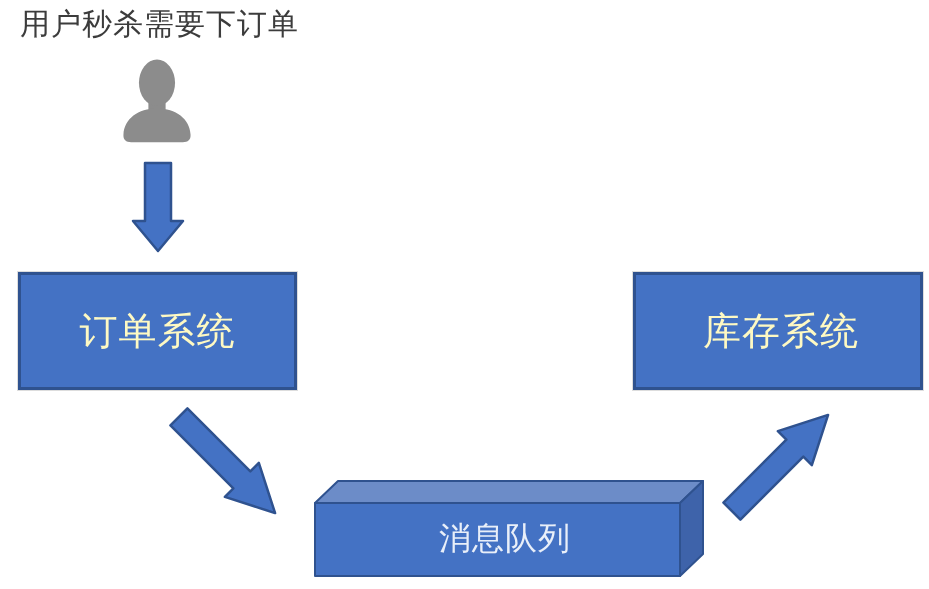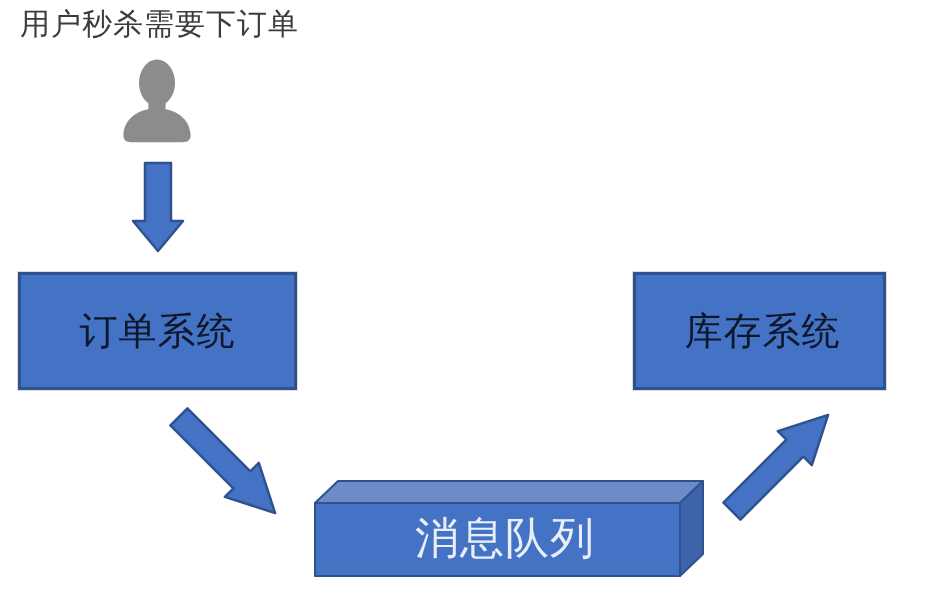--- a/index.html
+++ b/index.html
@@ -30,36 +30,36 @@
     position: absolute;
     box-sizing: border-box;
     background: #4472c4;
     border: 3px solid #2f528f;
     box-shadow: 0 0 0 1px rgba(120,120,120,0.25);
     display: flex;
     align-items: center;
     justify-content: center;
   }
   .node-label {
-    color: #0f172a;
+    color: #fef9c3;
     font-size: 38px;
     letter-spacing: 1px;
     white-space: nowrap;
   }
   .queue-label {
     position: absolute;
     left: 315px;
     top: 502px;
     width: 380px;
     height: 73px;
     display: flex;
     align-items: center;
     justify-content: center;
     color: #e9eff9;
-    font-size: 44px;
+    font-size: 32px;
     letter-spacing: 1px;
     white-space: nowrap;
   }
   .arrow-svg { display: block; }
 </style>
 </head>
 <body>
 
 <div class="canvas">
 
@@ -74,21 +74,21 @@
   </svg>
 
   <svg class="abs arrow-svg" style="left:131px; top:161px;" width="54" height="92" viewBox="0 0 54 92">
     <polygon points="14,2 40,2 40,60 52,60 27,90 2,60 14,60" fill="#4472c4" stroke="#2f528f" stroke-width="2.5" stroke-linejoin="round"></polygon>
   </svg>
 
   <div class="node-box" style="left:18px; top:272px; width:279px; height:118px;">
     <span class="node-label">订单系统</span>
   </div>
 
-  <div class="node-box" style="left:633px; top:272px; width:253px; height:118px;padding-left:6px;">
+  <div class="node-box" style="left:633px; top:272px; width:290px; height:118px;padding-left:6px;">
     <span class="node-label">库存系统</span>
   </div>
 
   <svg class="abs arrow-svg" style="left:157px; top:438px; transform:rotate(45deg);" width="140" height="54" viewBox="0 0 140 54">
     <polygon points="2,15 91,15 91,3 138,27 91,51 91,39 2,39" fill="#4472c4" stroke="#2f528f" stroke-width="2.5" stroke-linejoin="round"></polygon>
   </svg>
 
   <svg class="abs arrow-svg" style="left:710px; top:436px; transform:rotate(-45deg);" width="140" height="54" viewBox="0 0 140 54">
     <polygon points="2,15 91,15 91,3 138,27 91,51 91,39 2,39" fill="#4472c4" stroke="#2f528f" stroke-width="2.5" stroke-linejoin="round"></polygon>
   </svg>

